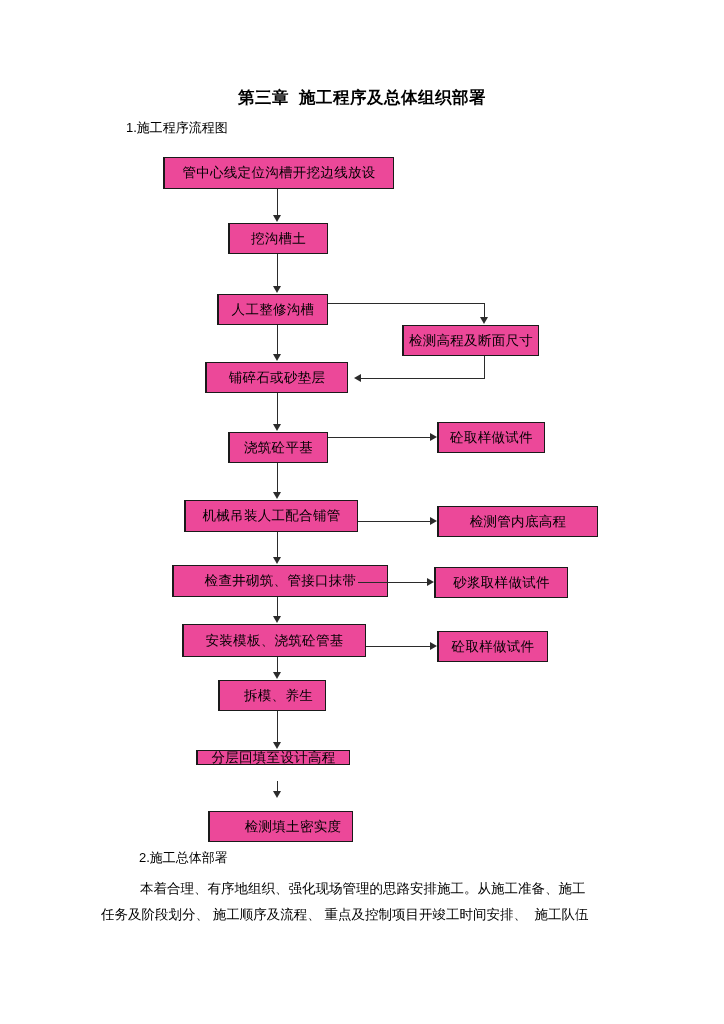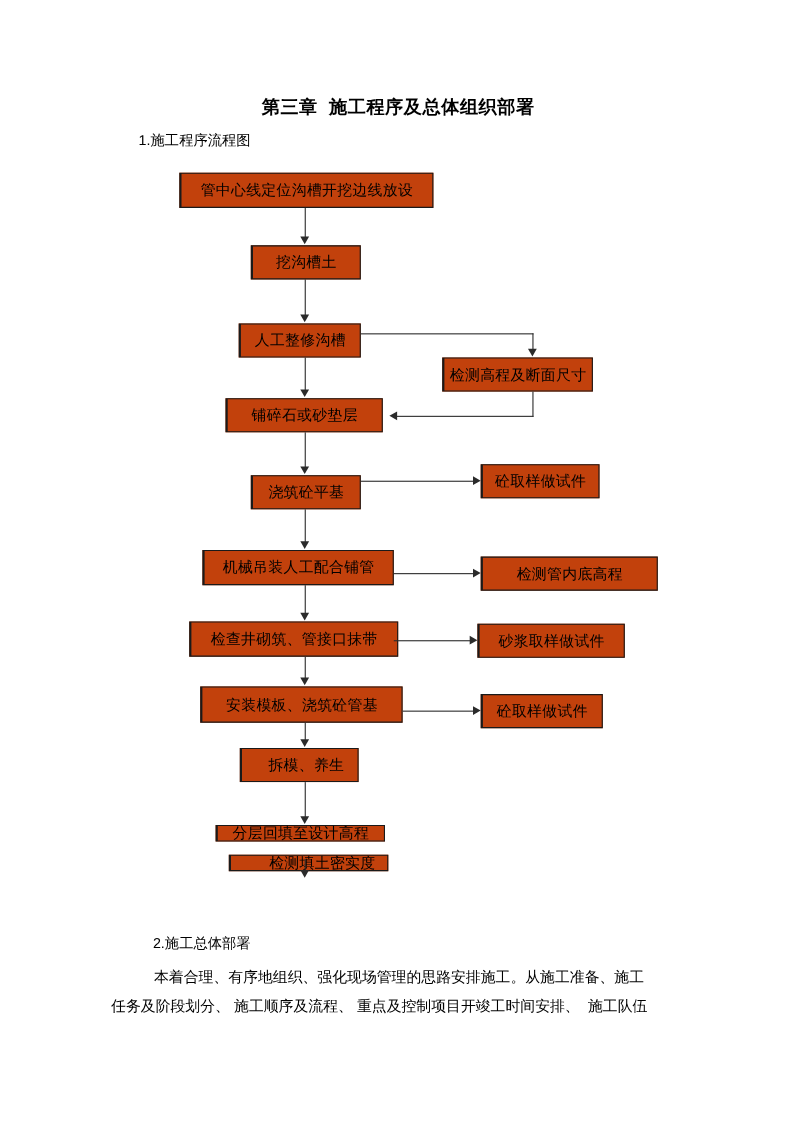--- a/index.html
+++ b/index.html
@@ -47,21 +47,21 @@
     line-height: 26px;
   }
   #para1 { left: 140px; top: 876px; }
   #para2 { left: 101px; top: 902px; }
 
   
   .node {
     position: absolute;
     box-sizing: border-box;
     border: 1.3px solid #1a1a1a;
-    background: #c2410c;
+    background: #ec4899;
     display: flex;
     align-items: center;
     justify-content: center;
     font-size: 13.5px;
     white-space: pre;
     letter-spacing: 0.3px;
   }
   
   .node.heavy {
     border-left-width: 2.2px;
@@ -110,29 +110,29 @@
   <div class="node heavy" style="left:228px; top:223px; width:100px; height:31px;">挖沟槽土</div>
 
   <div class="node heavy" style="left:217px; top:294px; width:111px; height:31px;text-align:right;">人工整修沟槽</div>
 
   <div class="node heavy" style="left:205px; top:362px; width:143px; height:31px;">铺碎石或砂垫层</div>
 
   <div class="node heavy" style="left:228px; top:432px; width:100px; height:31px;">浇筑砼平基</div>
 
   <div class="node heavy" style="left:184px; top:500px; width:174px; height:32px;">机械吊装人工配合铺管</div>
 
-  <div class="node heavy" style="left:172px; top:565px; width:190px; height:32px;">检查井砌筑、管接口抹带</div>
+  <div class="node heavy" style="left:172px; top:565px; width:216px; height:32px;">检查井砌筑、管接口抹带</div>
 
   <div class="node heavy" style="left:182px; top:624px; width:184px; height:33px;">安装模板、浇筑砼管基</div>
 
   <div class="node heavy" style="left:218px; top:680px; width:108px; height:31px;padding-left:12px;">拆模、养生</div>
 
   <div class="node heavy" style="left:196px; top:750px; width:154px; height:15px;">分层回填至设计高程</div>
 
-  <div class="node heavy" style="left:208px; top:777px; width:145px; height:15px;padding-left:24px;">检测填土密实度</div>
+  <div class="node heavy" style="left:208px; top:811px; width:145px; height:31px;padding-left:24px;">检测填土密实度</div>
 
   <div class="node heavy" style="left:402px; top:325px; width:137px; height:31px;">检测高程及断面尺寸</div>
 
   <div class="node heavy" style="left:437px; top:422px; width:108px; height:31px;">砼取样做试件</div>
 
   <div class="node heavy" style="left:437px; top:506px; width:161px; height:31px;">检测管内底高程</div>
 
   <div class="node heavy" style="left:434px; top:567px; width:134px; height:31px;">砂浆取样做试件</div>
 
   <div class="node heavy" style="left:437px; top:631px; width:111px; height:31px;">砼取样做试件</div>

